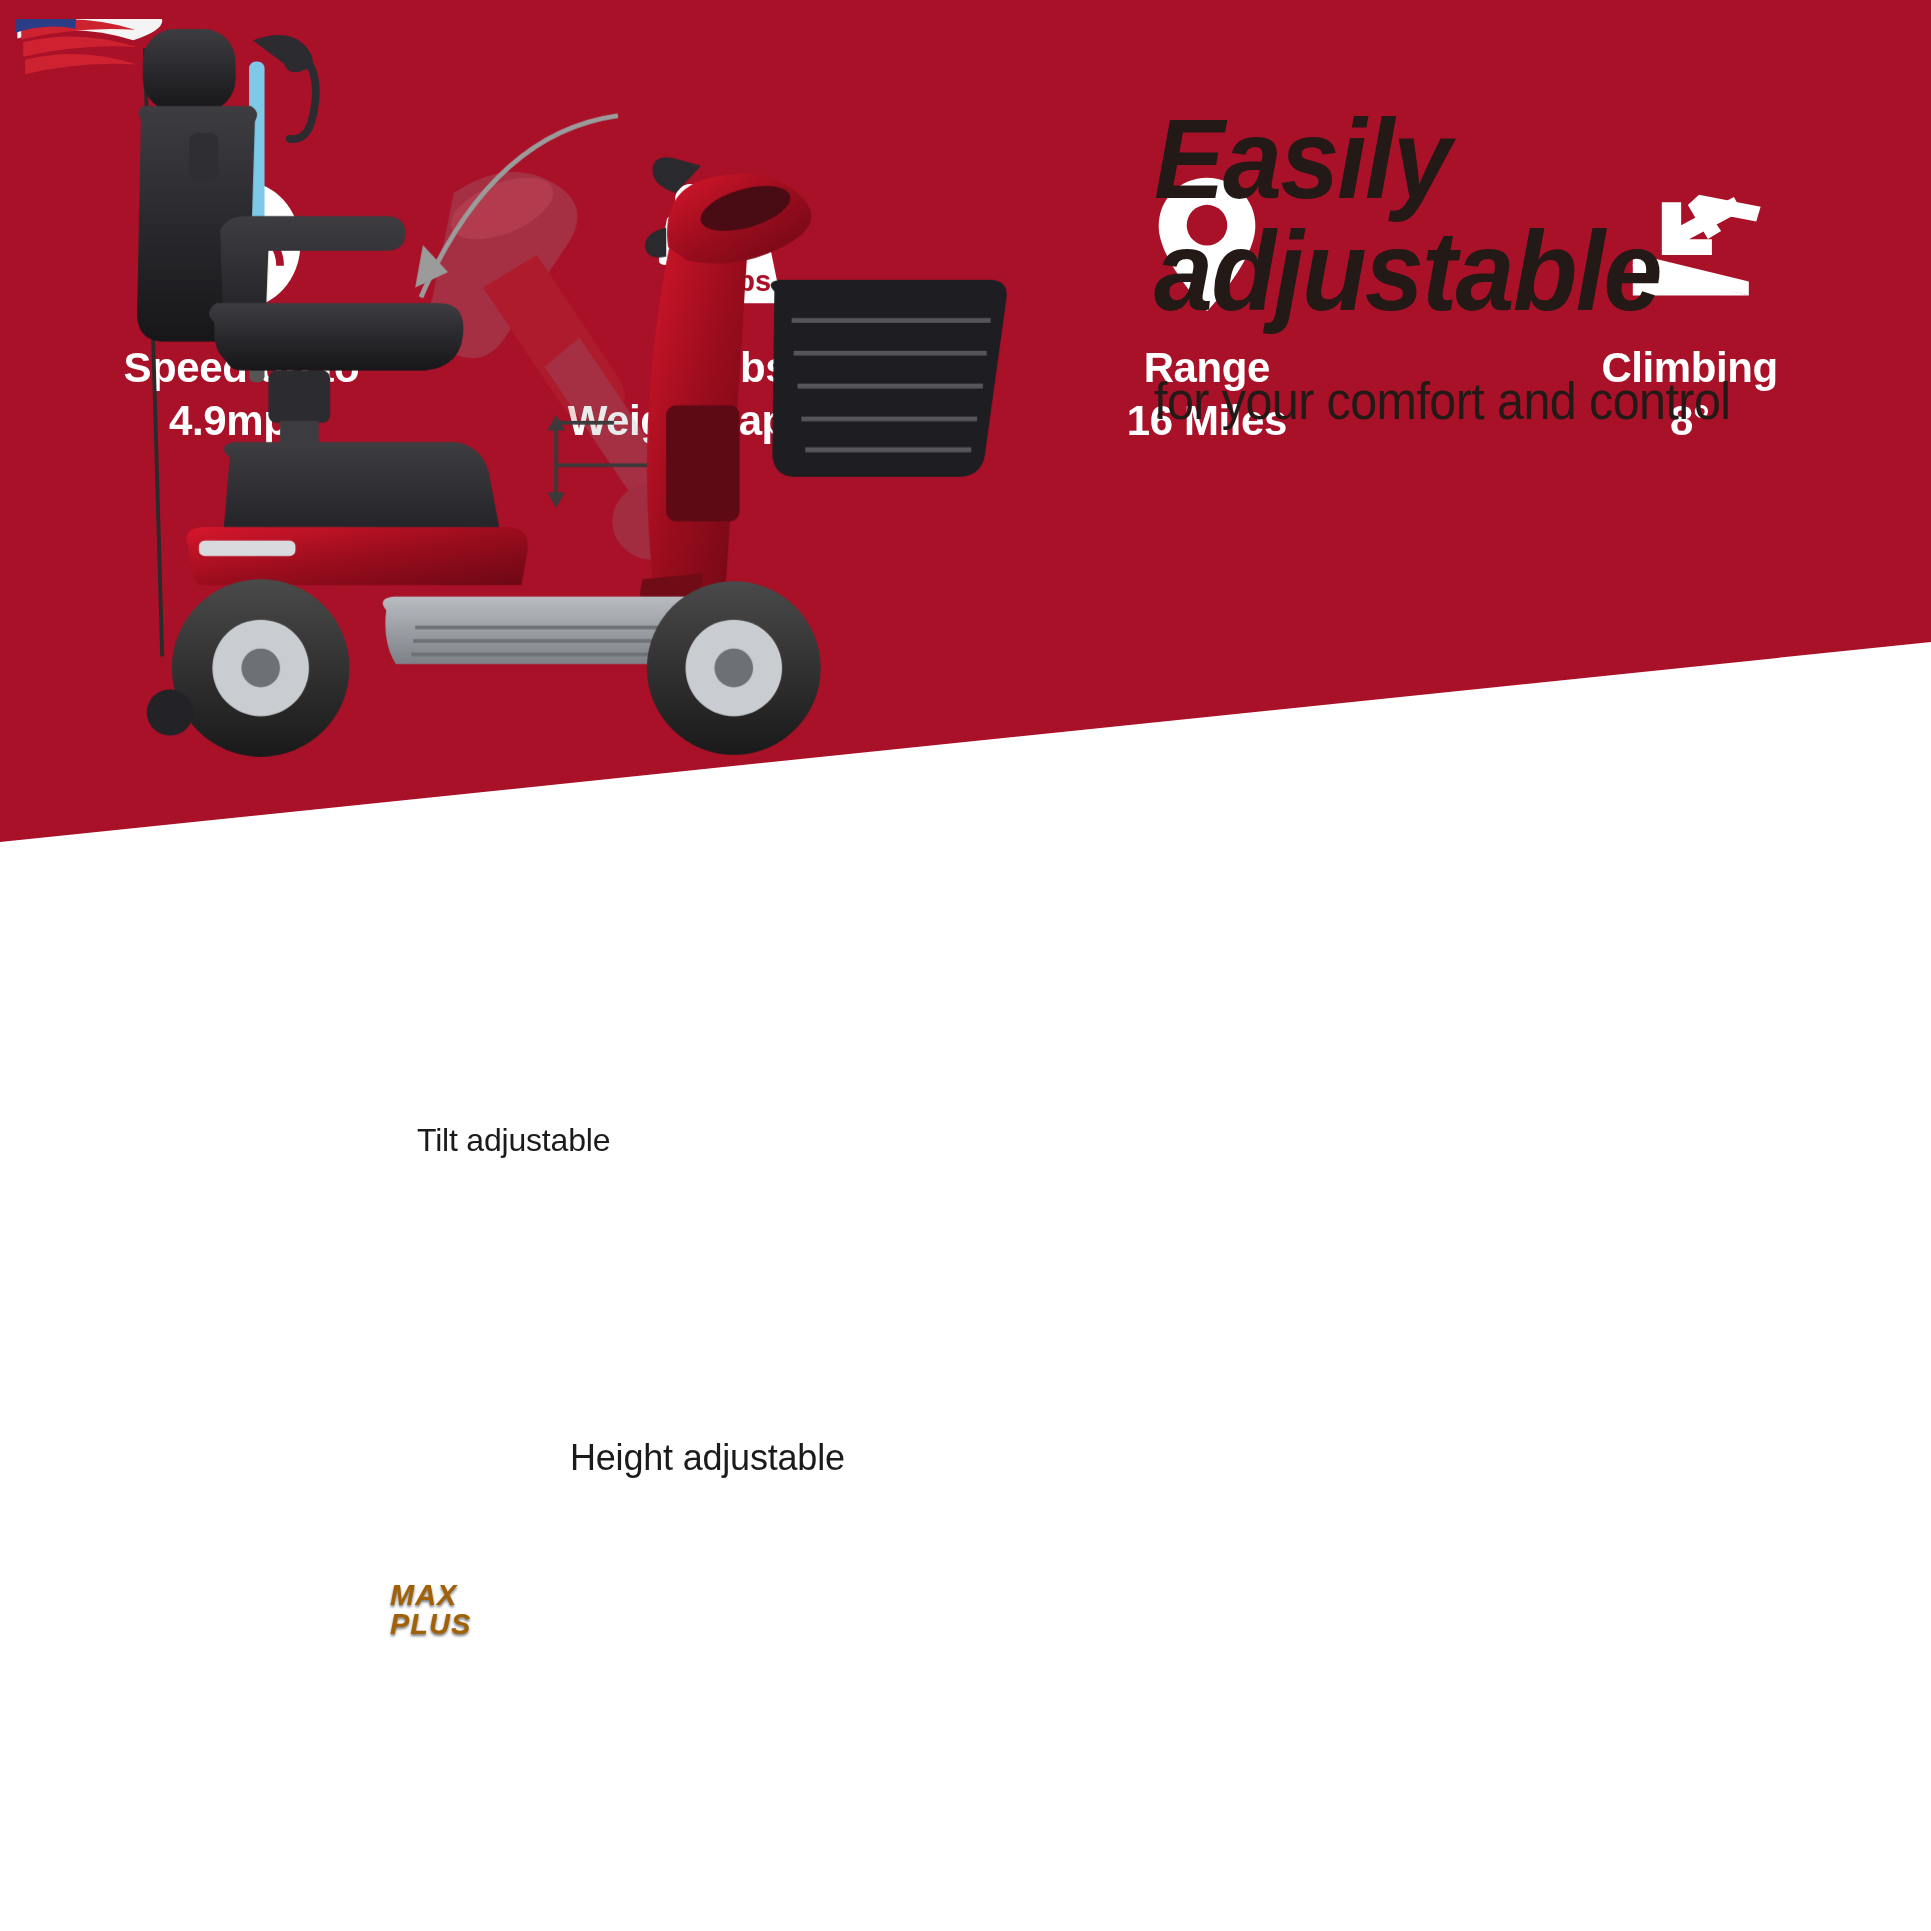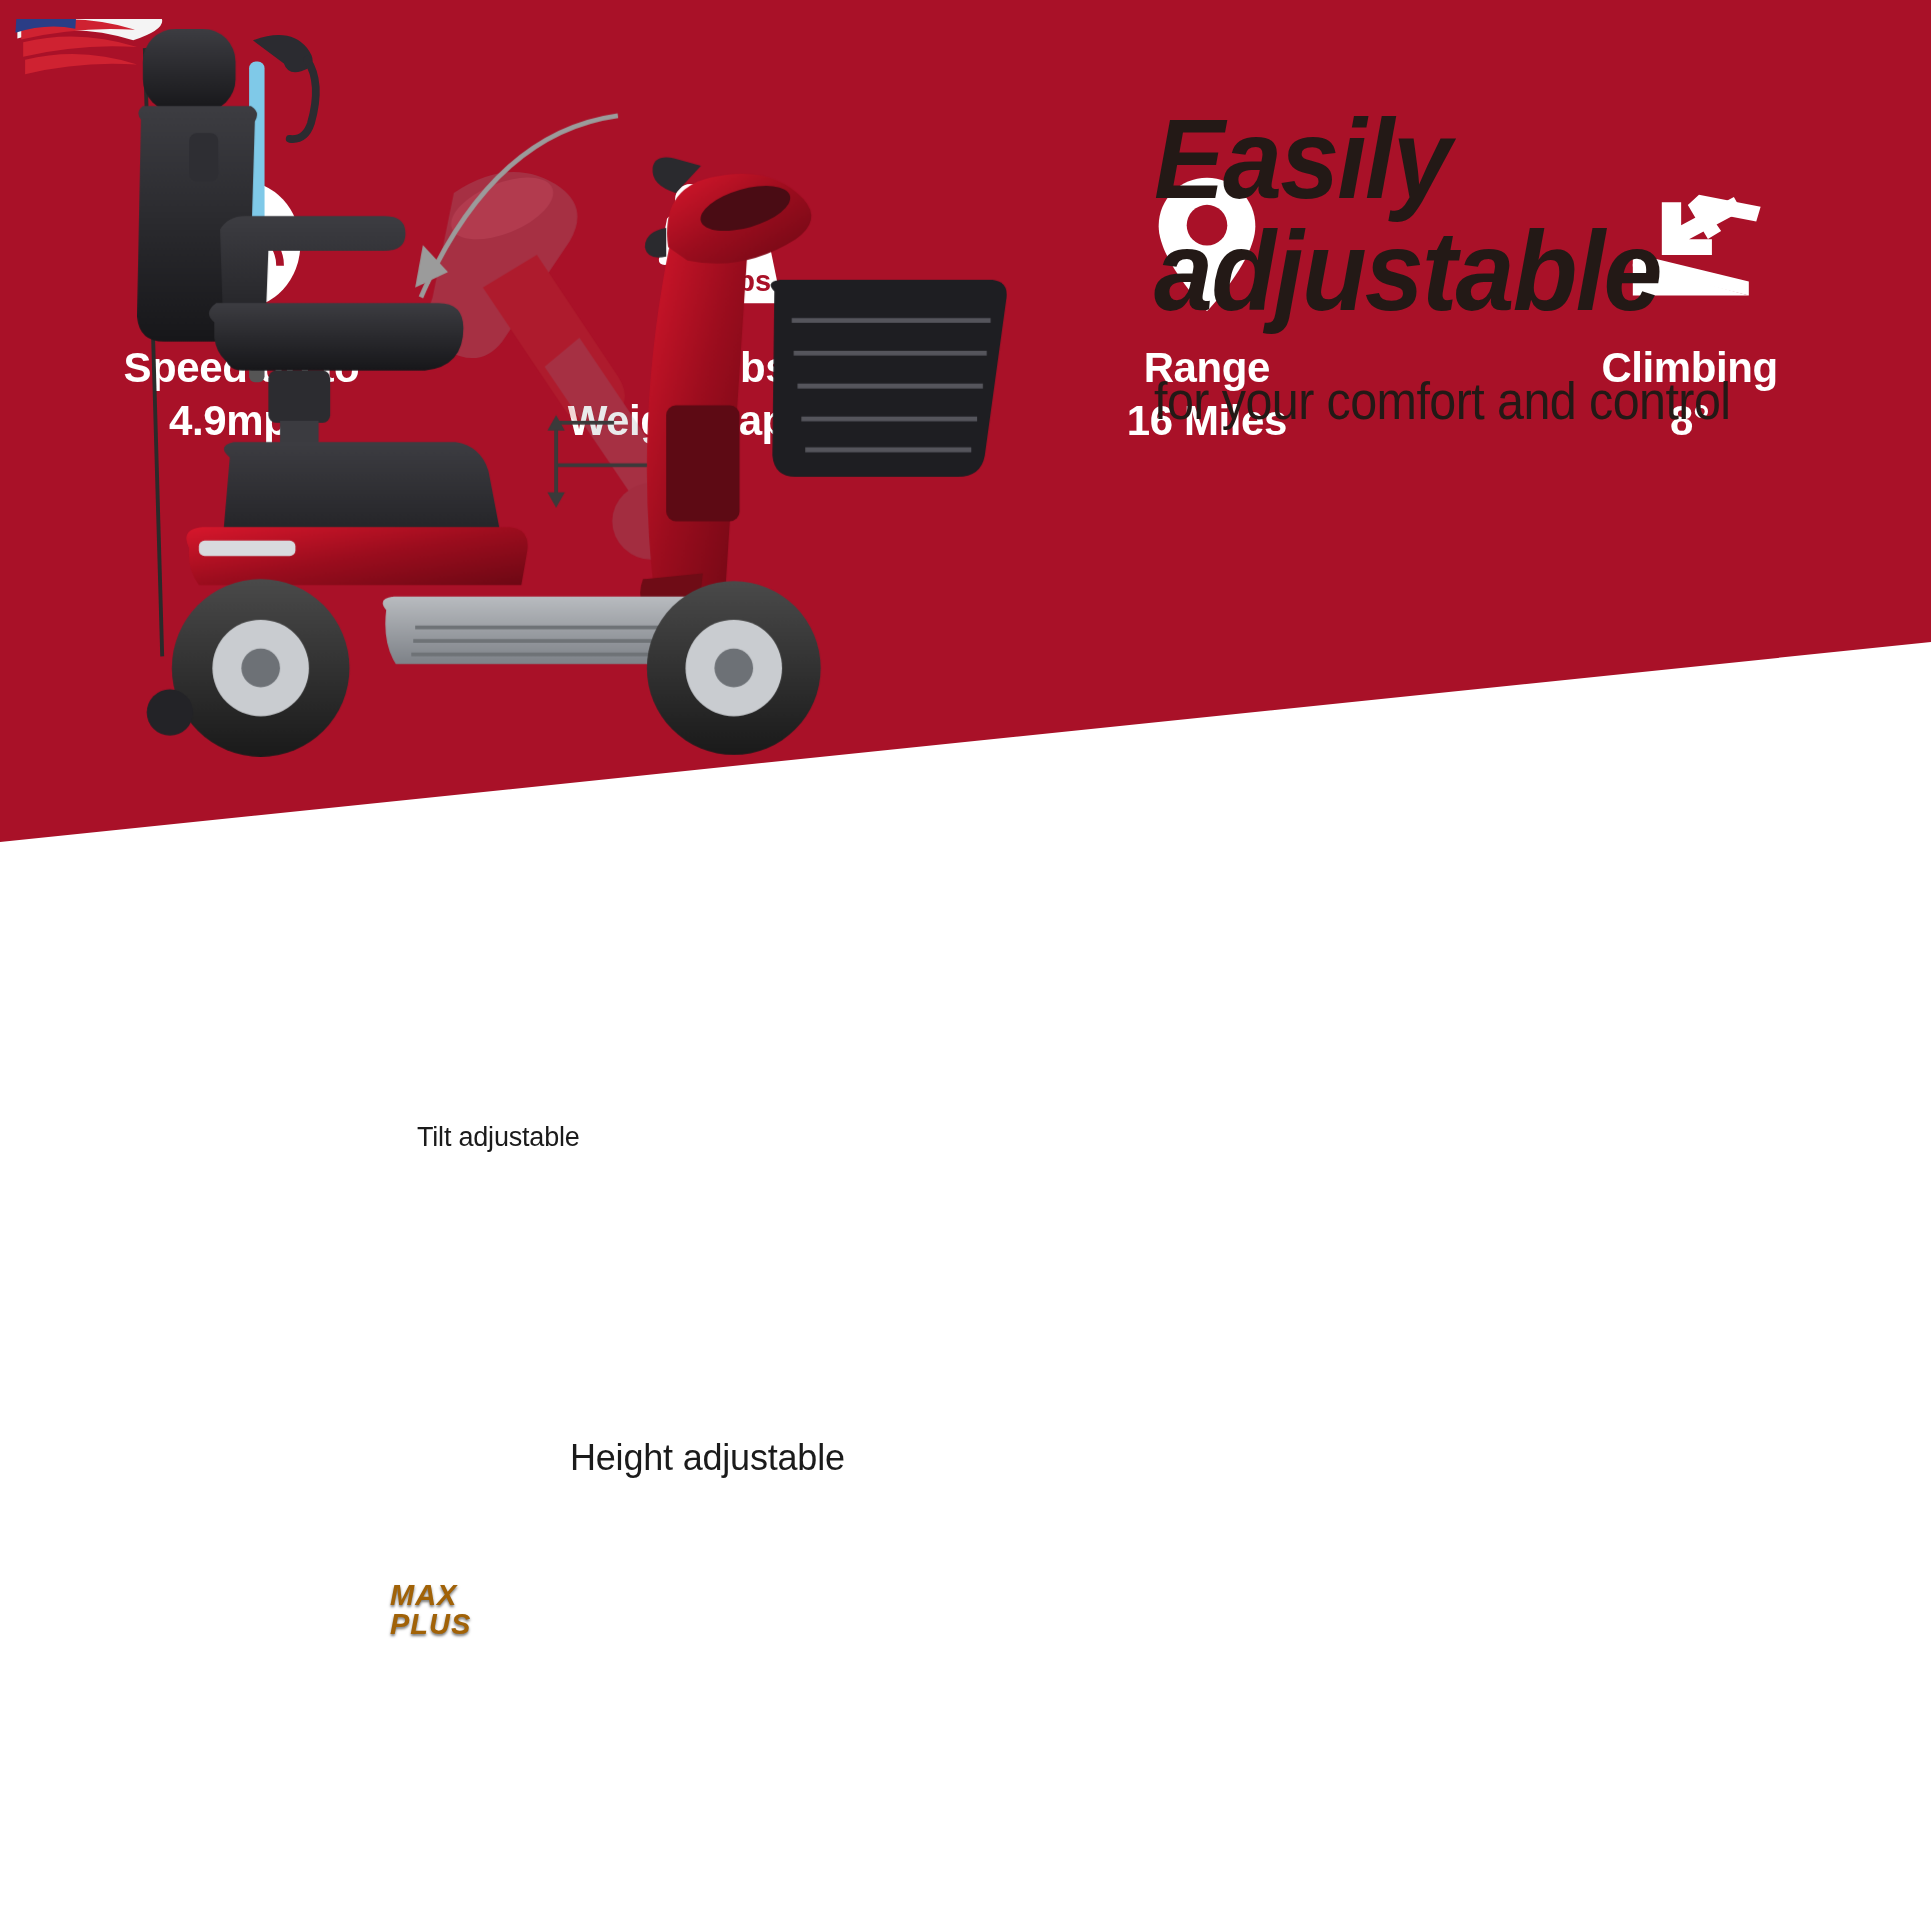--- a/index.html
+++ b/index.html
@@ -72,21 +72,21 @@
     border:none;
     width:589px;
     font-family:"Liberation Sans", sans-serif;
   }
   .pill.narrow { width:558px; margin-left:15.4px; }
 
   
   .scooter-stage { position:absolute; left:0px; top:19.3px; width:1120px; height:1043px; }
   .ann {
     position:absolute;
-    font-size:27px; color:#1b1b1b; letter-spacing:-0.2px;
+    font-size:32px; color:#1b1b1b; letter-spacing:-0.2px;
     white-space:nowrap;
   }
   .ann-tilt { left:417px; top:1122px; }
   .ann-height { left:570px; top:1437px; font-size:36px; }
   .maxplus {
     position:absolute; left:390px; top:1581px;
     color:#a16207; font-style:italic; font-weight:bold;
     font-size:29px; line-height:1.0; letter-spacing:1px;
     text-shadow:0 1.9px 2.9px rgba(0,0,0,.55);
   }

